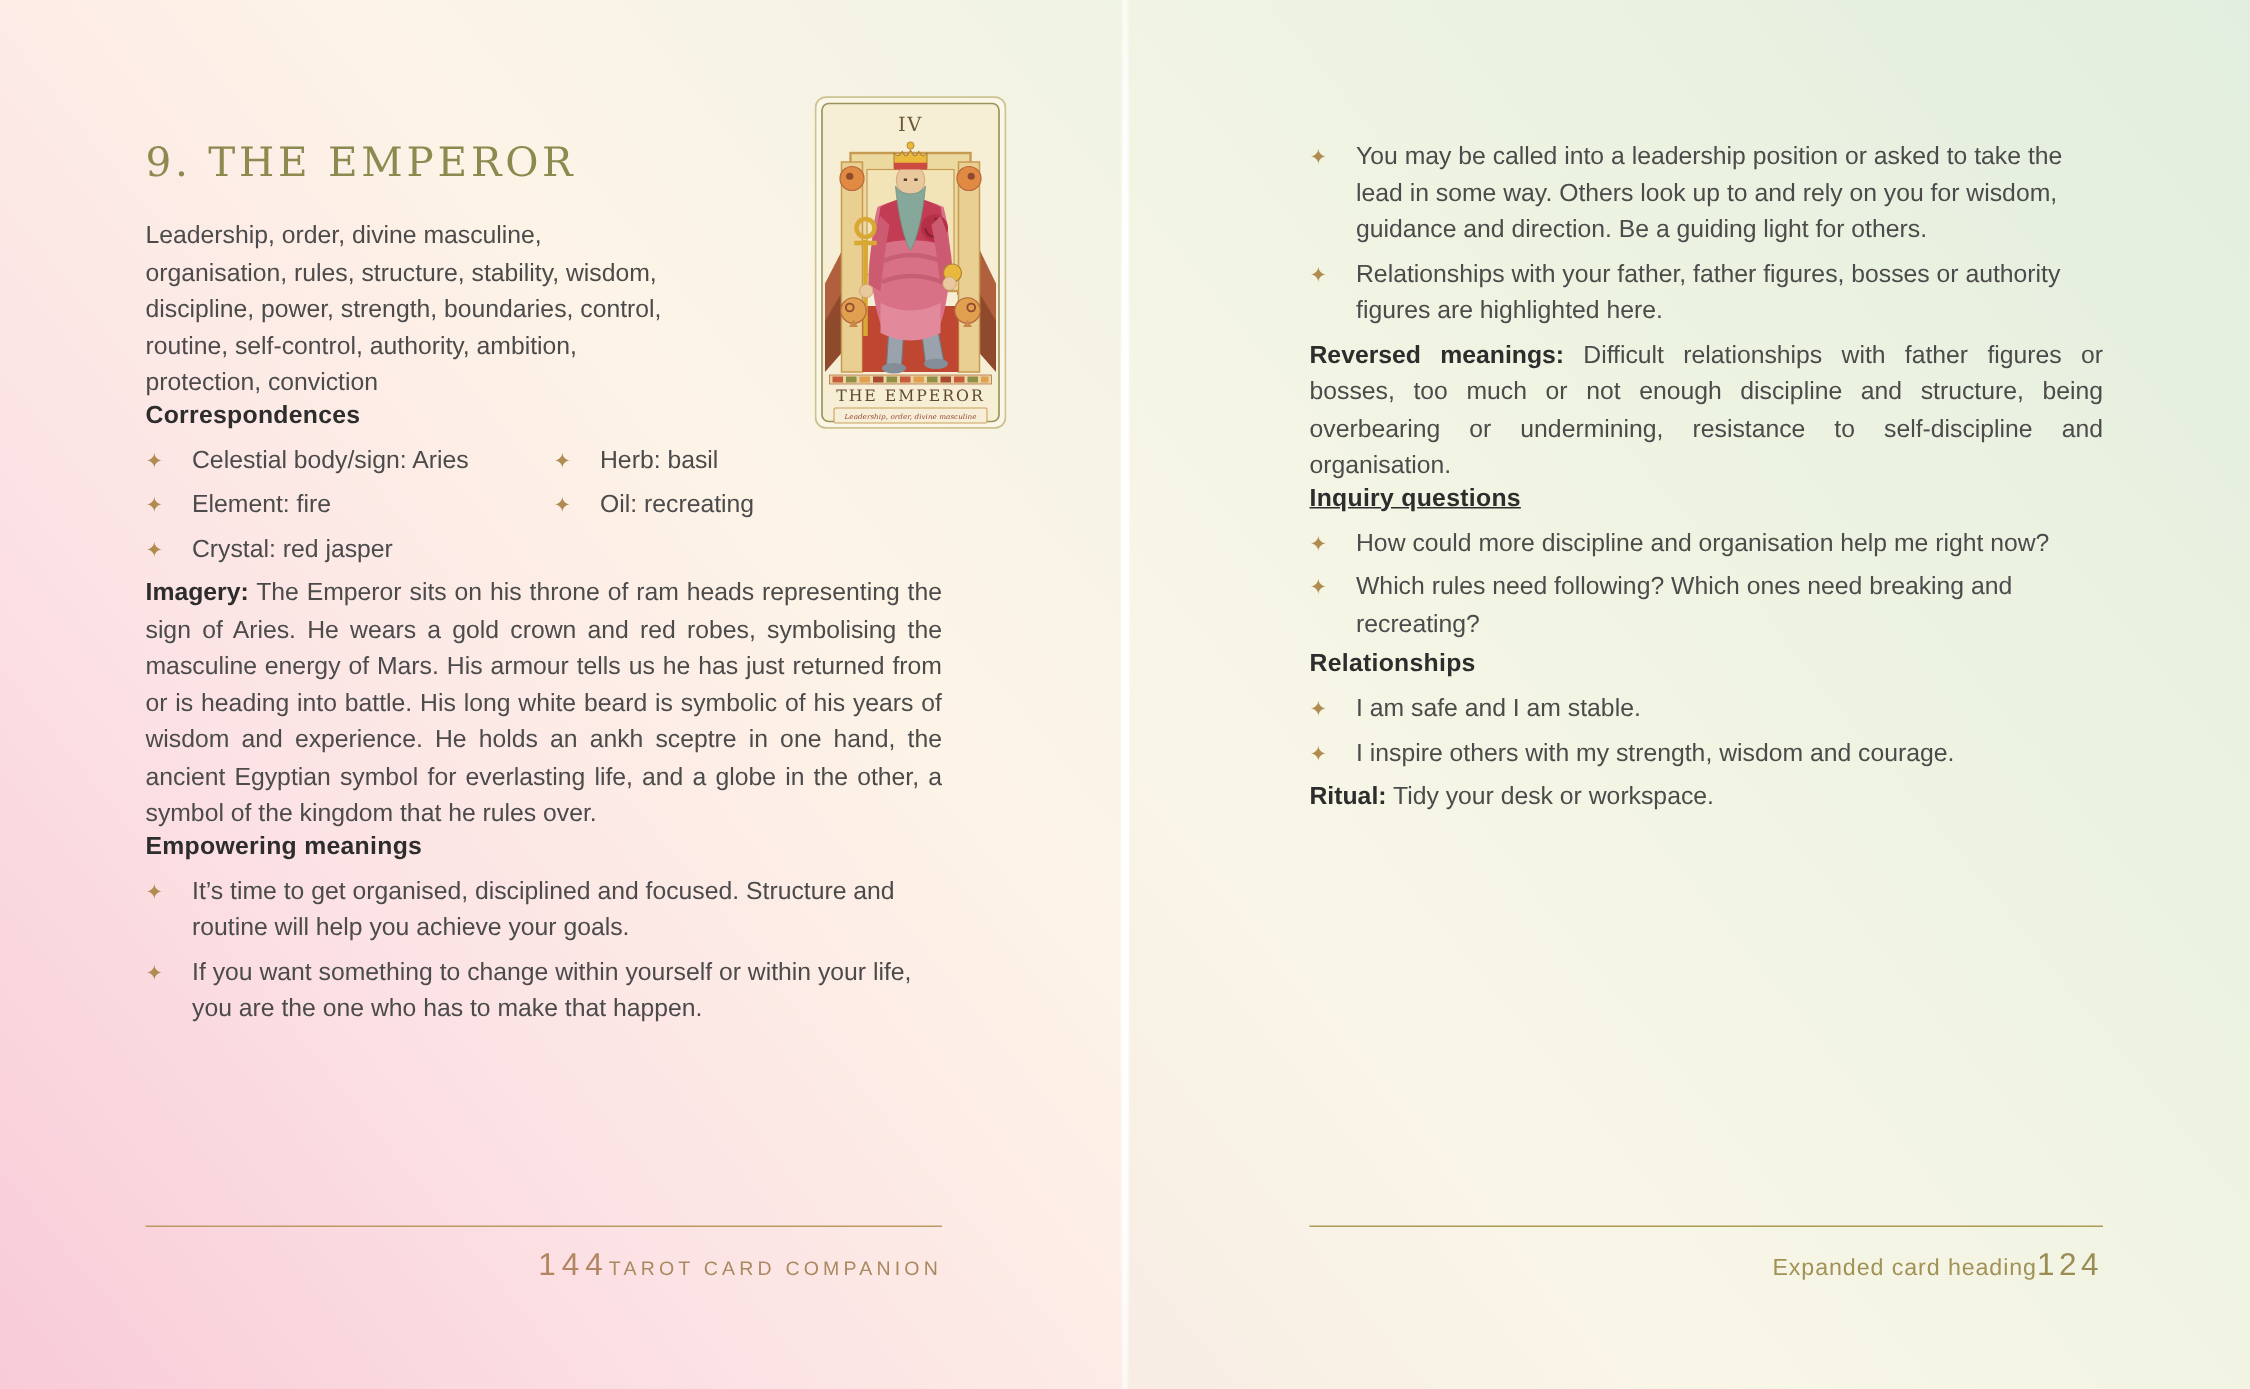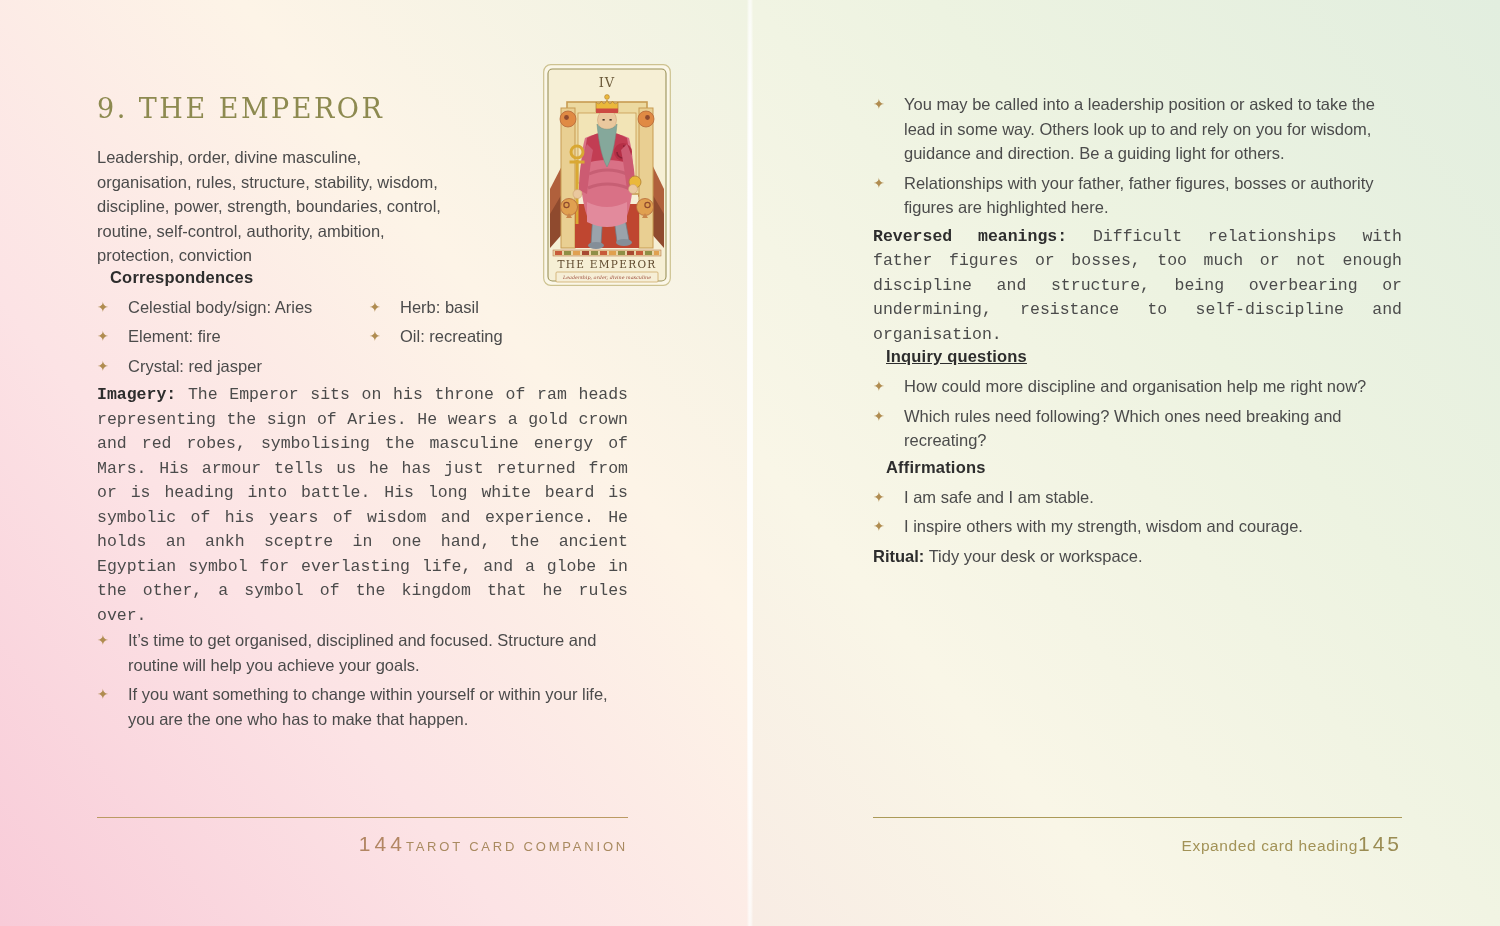--- a/index.html
+++ b/index.html
@@ -27,35 +27,35 @@
 
   h1.card-title{
     font-family:"DejaVu Serif", serif;
     font-size:27px;font-weight:400;letter-spacing:2.5px;
     color:#8d8a50;margin:0 0 21px 0;
   }
   .body-text{font-size:16.5px;line-height:1.485;color:#4b4b4b;}
   .keywords{max-width:362px;margin:0;}
   h2.section-heading{
     font-size:16.5px;font-weight:700;color:#2d2d2d;
-    margin:0 0 8px 13px;letter-spacing:.2px;
+    margin:0 0 8px 0;letter-spacing:.2px;
   }
   .mt-corr{margin-top:33px;}
   .mt-imagery{margin-top:23px;}
   .mt-empowering{margin-top:25px;}
   .mt-reversed{margin-top:27px;}
   .mt-inquiry{margin-top:29px;text-decoration:underline;}
   .mt-affirm{margin-top:26px;}
   .mt-ritual{margin-top:25px;}
 
   .bullet-item{display:flex;margin-bottom:5px;}
   .star{flex:0 0 31px;color:#b08c50;font-size:14px;padding-top:2px;}
   .corr-grid{display:grid;grid-template-columns:272px 1fr;}
   .para{margin:0;}
-  .justify{text-align:justify;font-family:Liberation Mono, monospace;}
+  .justify{text-align:justify;}
   .inline-label{font-weight:700;color:#2d2d2d;}
 
   .emperor-card{position:absolute;left:503px;top:64px;width:128px;height:222px;padding-left:40px;}
 
   .page-footer{position:absolute;top:817px;}
   .footer-left{left:97px;width:531px;}
   .footer-right{left:123px;width:529px;}
   .footer-rule{border-top:1.5px solid #bb9a63;height:0;}
   .footer-rule-right{border-top:1.5px solid #ab9a58;}
   .footer-row{display:flex;justify-content:flex-end;align-items:baseline;margin-top:14px;}
@@ -188,20 +188,21 @@
           </div>
           <div class="bullet-item body-text">
             <span class="star">✦</span>
             <span>Oil: recreating</span>
           </div>
         </div>
       </div>
 
       <p class="para body-text justify mt-imagery"><strong class="inline-label">Imagery:</strong> <span>The Emperor sits on his throne of ram heads representing the sign of Aries. He wears a gold crown and red robes, symbolising the masculine energy of Mars. His armour tells us he has just returned from or is heading into battle. His long white beard is symbolic of his years of wisdom and experience. He holds an ankh sceptre in one hand, the ancient Egyptian symbol for everlasting life, and a globe in the other, a symbol of the kingdom that he rules over.</span></p>
 
+      <h2 class="section-heading mt-empowering">Empowering meanings</h2>
       <div class="bullet-item body-text">
         <span class="star">✦</span>
         <span>It’s time to get organised, disciplined and focused. Structure and routine will help you achieve your goals.</span>
       </div>
       <div class="bullet-item body-text">
         <span class="star">✦</span>
         <span>If you want something to change within yourself or within your life, you are the one who has to make that happen.</span>
       </div>
     </div>
 
@@ -231,36 +232,36 @@
       <h2 class="section-heading mt-inquiry">Inquiry questions</h2>
       <div class="bullet-item body-text">
         <span class="star">✦</span>
         <span>How could more discipline and organisation help me right now?</span>
       </div>
       <div class="bullet-item body-text">
         <span class="star">✦</span>
         <span>Which rules need following? Which ones need breaking and recreating?</span>
       </div>
 
-      <h2 class="section-heading mt-affirm">Affirmations</h2>
+      <h2 class="section-heading mt-affirm">Relationships</h2>
       <div class="bullet-item body-text">
         <span class="star">✦</span>
         <span>I am safe and I am stable.</span>
       </div>
       <div class="bullet-item body-text">
         <span class="star">✦</span>
         <span>I inspire others with my strength, wisdom and courage.</span>
       </div>
 
       <p class="para body-text mt-ritual"><strong class="inline-label">Ritual:</strong> <span>Tidy your desk or workspace.</span></p>
     </div>
 
     <footer class="page-footer footer-right">
       <div class="footer-rule footer-rule-right"></div>
       <div class="footer-row">
         <span class="section-title-footer">Expanded card heading</span>
-        <span class="page-num-right">145</span>
+        <span class="page-num-right">124</span>
       </div>
     </footer>
   </section>
 
   <div class="spine"></div>
 </div>
 
 </body></html>

